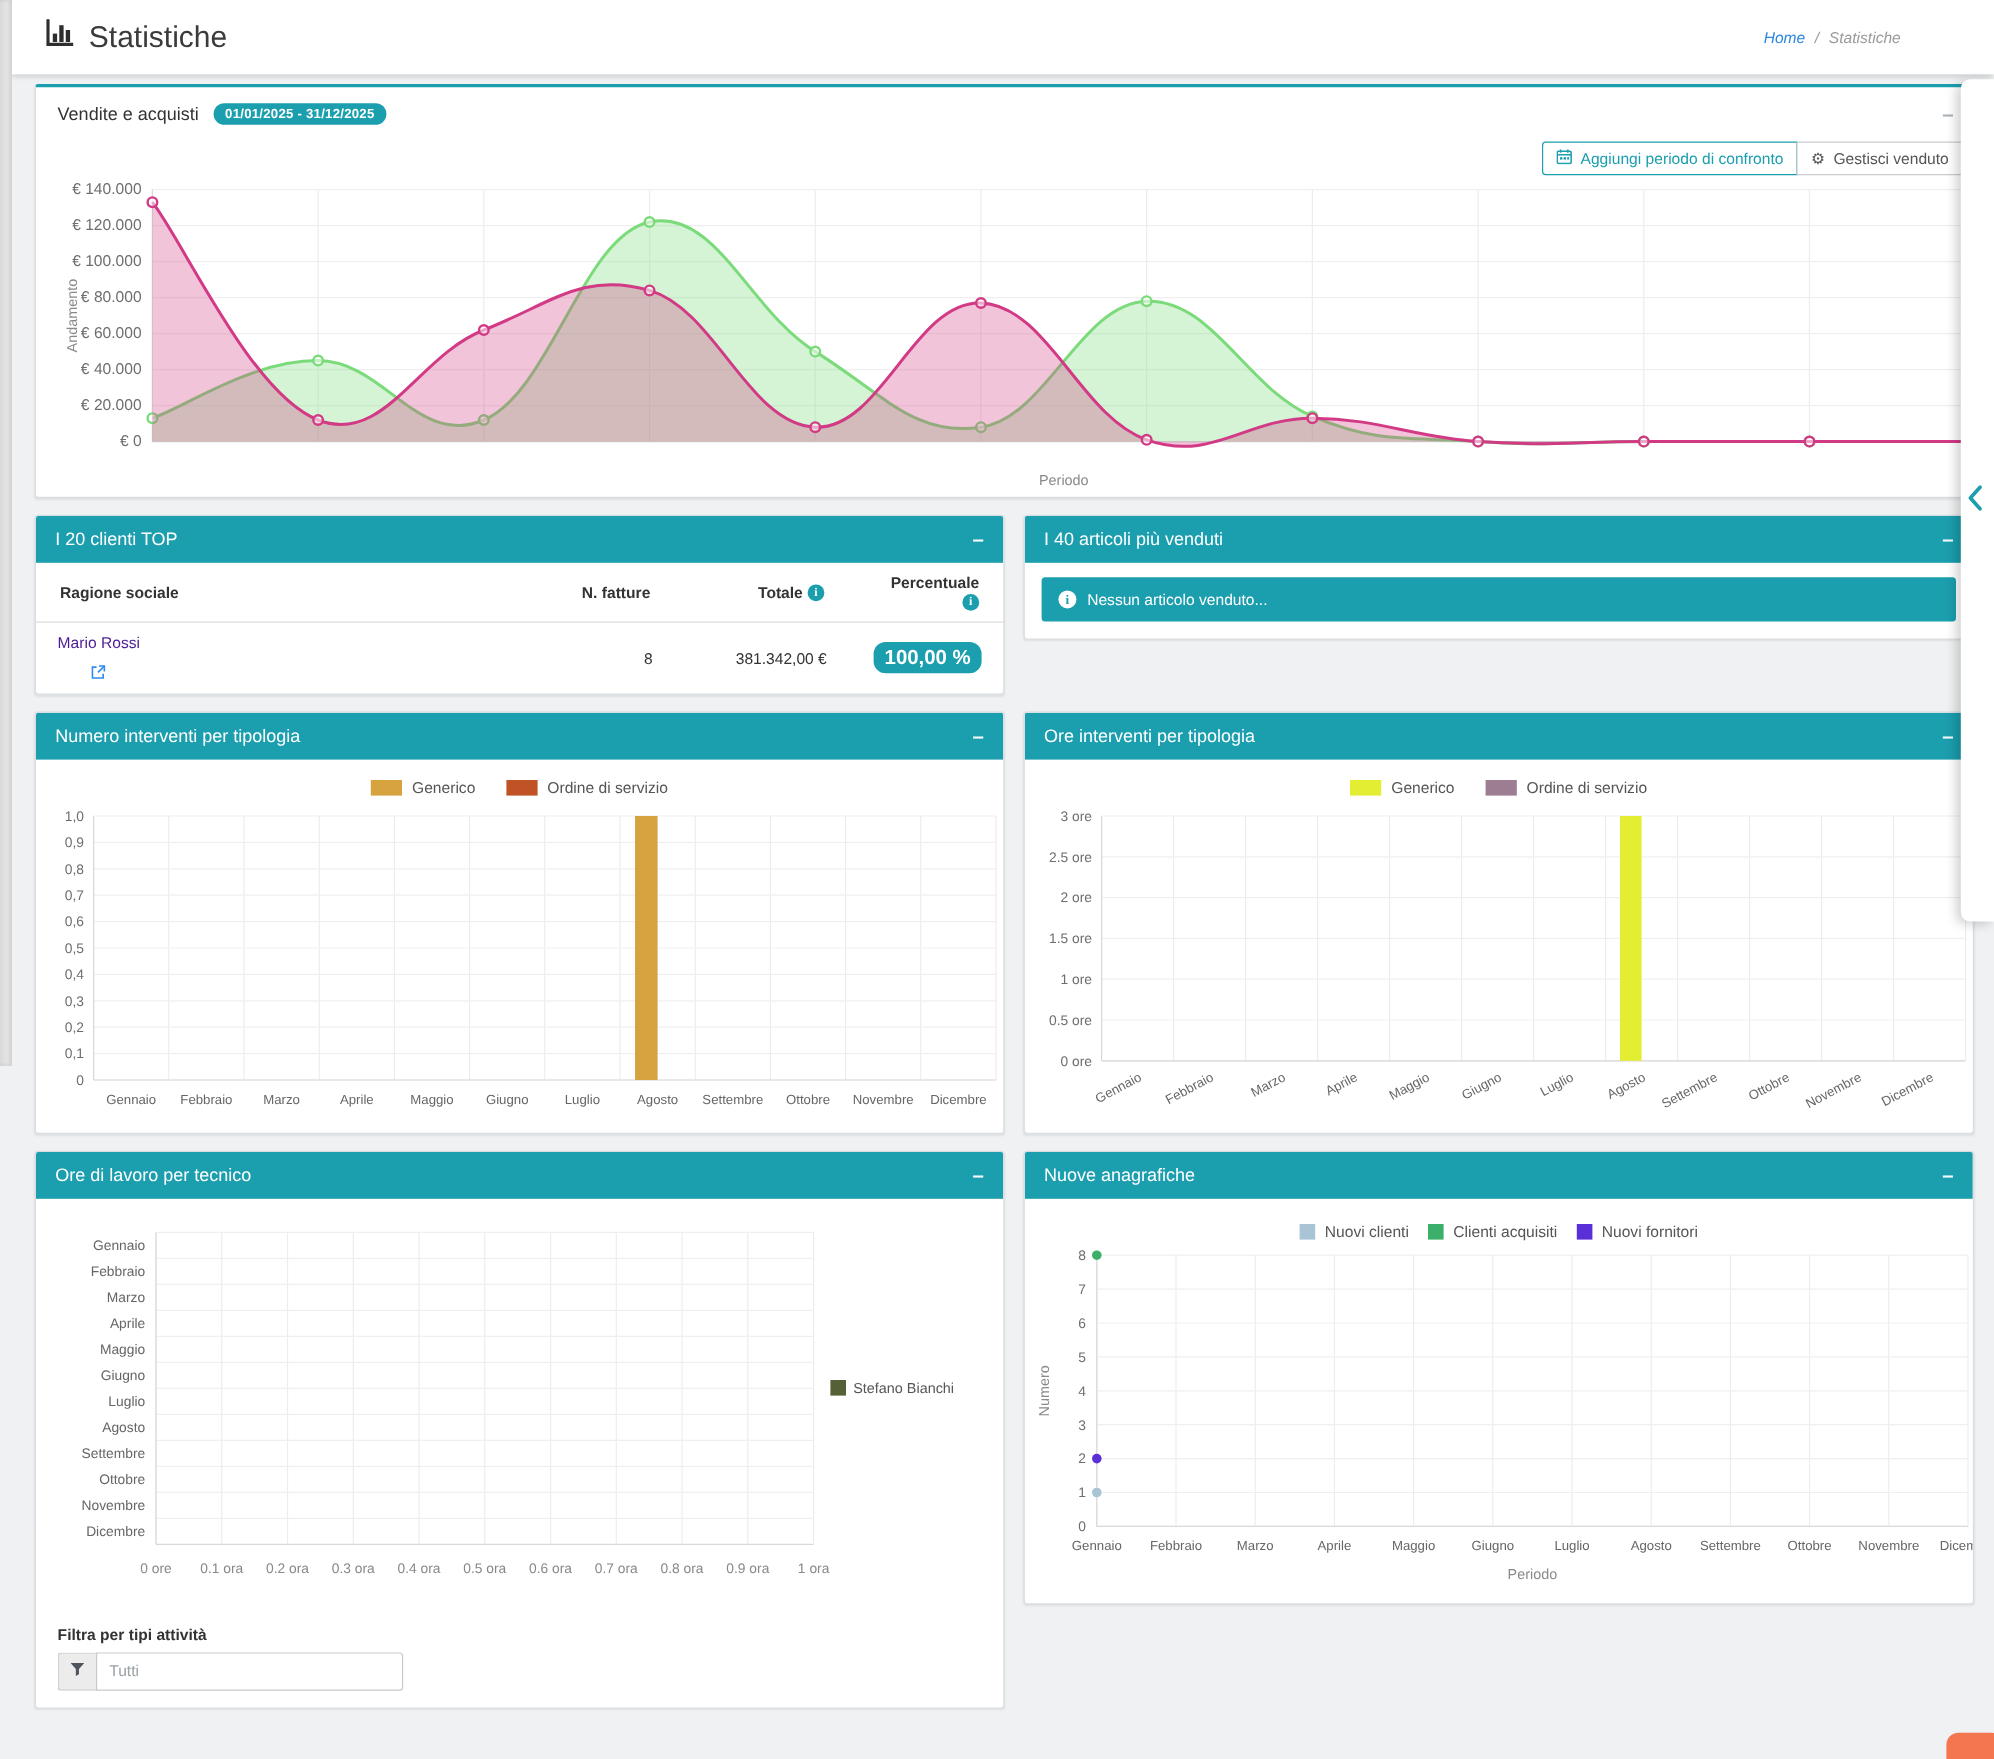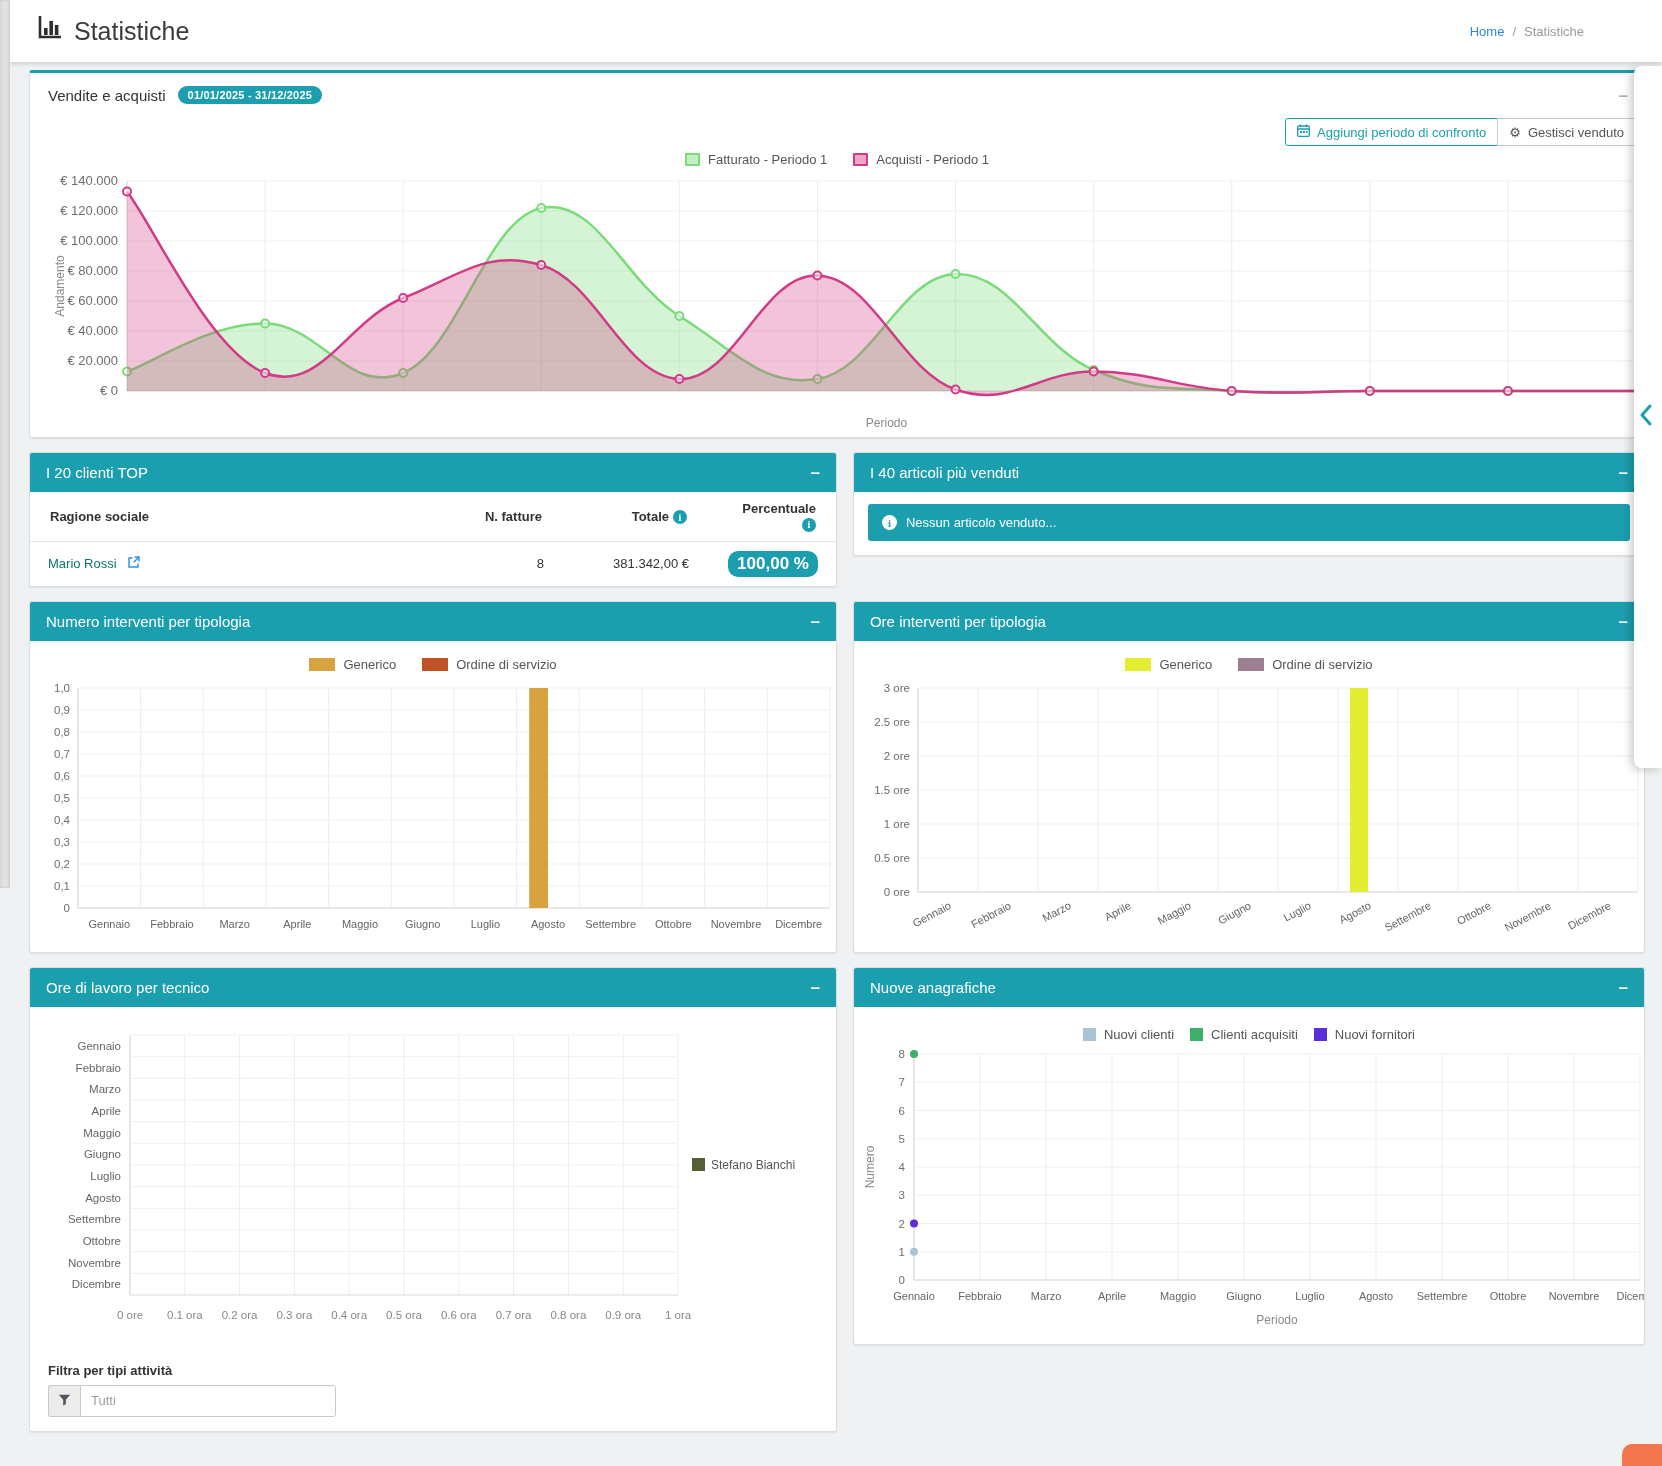--- a/index.html
+++ b/index.html
@@ -10,21 +10,21 @@
     font-family: "Liberation Sans", sans-serif;
     color: #333;
   }
   .left-strip { position:absolute; left:0; top:0; width:10px; height:888px;
     background: linear-gradient(to right,#d9d9d9,#ececec); box-shadow: inset -2px 0 3px rgba(0,0,0,0.12); z-index:5;}
   
   .topbar { position:relative; margin-left:10px; height:62px; background:#fff;
     box-shadow:0 2px 4px rgba(0,0,0,0.14); display:flex; align-items:center;
     justify-content:space-between; padding:0 78px 0 26px; z-index:2;}
   .page-title { display:flex; align-items:center; gap:11px; font-size:25px; color:#3b3b3b;}
-  .breadcrumb { font-size:13px; color:#9a9a9a; display:flex; gap:8px; align-items:center;}
+  .breadcrumb { font-size:13px; color:#9a9a9a; display:flex; gap:8px; align-items:center;font-style:italic;}
   .breadcrumb a { color:#2d86e0; text-decoration:none; }
   
   .content { margin:8px 17px 0 29px; position:relative; z-index:1;}
   .row { display:flex; gap:16px; margin-top:14px; align-items:flex-start;}
   .panel { background:#fff; border:1px solid #d9dee2; border-radius:3px;
     box-shadow:0 1px 2px rgba(0,0,0,0.07); overflow:hidden; }
   .panel-main { border-top:3px solid #1b9eae; width:100%; }
   .panel-main-heading { display:flex; align-items:center; gap:12px; padding:13px 16px 6px 18px; }
   .panel-main-heading .ttl { font-size:15px; color:#333; }
   .badge-period { background:#1b9eae; color:#fff; font-size:11px; font-weight:bold;
@@ -44,21 +44,21 @@
   .legend { display:flex; justify-content:center; gap:26px; font-size:13px; color:#555; margin:6px 0 2px;}
   .lg-item { display:inline-flex; align-items:center; gap:8px; cursor:pointer;}
   .lg-sw { width:26px; height:13px; display:inline-block; }
   .lg-sw.sq { width:13px; }
   .lg-sw.area { width:15px; height:13px; border:2px solid; border-radius:1px;}
   
   table.tbl { width:100%; border-collapse:collapse; font-size:13px; }
   table.tbl th { text-align:left; font-weight:bold; color:#333; padding:9px 20px; border-bottom:1px solid #e4e4e4;}
   table.tbl td { padding:9px 18px; }
   table.tbl th.num, table.tbl td.num { text-align:right; }
-  .link { color:#0f766e; text-decoration:none; display:inline-flex; align-items:center; gap:11px;}
+  .link { color:#4c1d95; text-decoration:none; display:inline-flex; align-items:center; gap:11px;flex-direction:column;}
   .badge-pct { background:#1b9eae; color:#fff; font-size:17px; font-weight:bold;
     padding:3px 9px; border-radius:10px; display:inline-block;}
   .info-ic { display:inline-flex; width:14px; height:14px; border-radius:50%; background:#1b9eae;
     color:#fff; font-size:10px; font-weight:bold; align-items:center; justify-content:center;
     vertical-align:middle; margin-left:4px; font-family:"Liberation Serif",serif;}
   
   .alert-teal { margin:12px 14px 14px; background:#1b9eae; color:#fff; border-radius:3px;
     padding:11px 14px; font-size:13px; display:flex; align-items:center; gap:9px;}
   .alert-ic { display:inline-flex; width:15px; height:15px; border-radius:50%; background:#fff;
     color:#1b9eae; font-size:11px; font-weight:bold; align-items:center; justify-content:center;
@@ -127,30 +127,20 @@
               <rect x="9" y="7" width="1.6" height="2" fill="#1b9eae"></rect>
             </svg>
         </span>
         <span>Aggiungi periodo di confronto</span>
       </span>
       <span class="btn btn-gray">
         <span style="font-size:13px; color:#555;">⚙</span>
         <span>Gestisci venduto</span>
       </span>
     </div>
-    <div class="legend" id="vendite-chart-legend">
-        <span class="lg-item">
-          <span class="lg-sw area" style="background: rgba(123, 219, 123, 0.45); border-color: rgb(123, 219, 123);"></span>
-          <span>Fatturato - Periodo 1</span>
-        </span>
-        <span class="lg-item">
-          <span class="lg-sw area" style="background: rgba(210, 58, 134, 0.45); border-color: rgb(210, 58, 134);"></span>
-          <span>Acquisti - Periodo 1</span>
-        </span>
-      </div>
     <svg class="chart" id="vendite-chart" width="1624" height="268" viewBox="0 0 1624 268">
         <line x1="97" y1="12" x2="97" y2="222" stroke="#ededed"></line>
         <line x1="235.0909090909091" y1="12" x2="235.0909090909091" y2="222" stroke="#ededed"></line>
         <line x1="373.1818181818182" y1="12" x2="373.1818181818182" y2="222" stroke="#ededed"></line>
         <line x1="511.27272727272725" y1="12" x2="511.27272727272725" y2="222" stroke="#ededed"></line>
         <line x1="649.3636363636364" y1="12" x2="649.3636363636364" y2="222" stroke="#ededed"></line>
         <line x1="787.4545454545455" y1="12" x2="787.4545454545455" y2="222" stroke="#ededed"></line>
         <line x1="925.5454545454545" y1="12" x2="925.5454545454545" y2="222" stroke="#ededed"></line>
         <line x1="1063.6363636363635" y1="12" x2="1063.6363636363635" y2="222" stroke="#ededed"></line>
         <line x1="1201.7272727272727" y1="12" x2="1201.7272727272727" y2="222" stroke="#ededed"></line>

